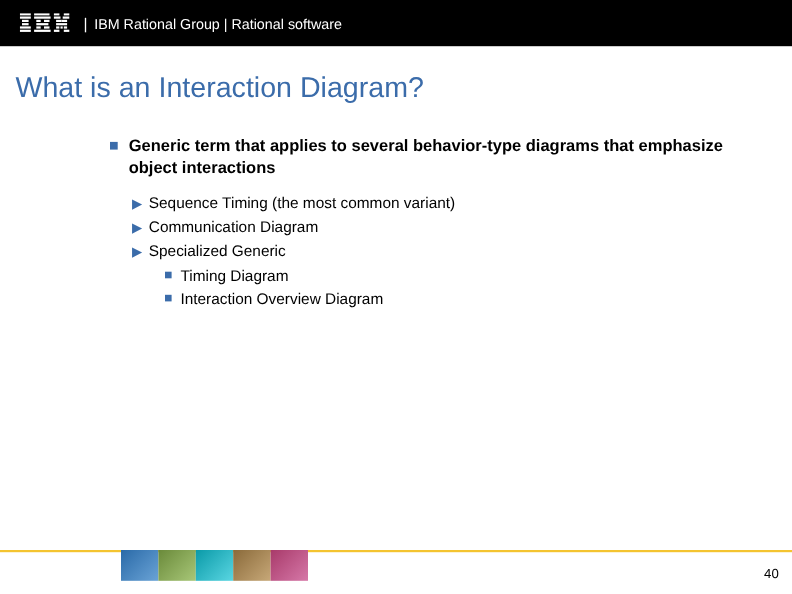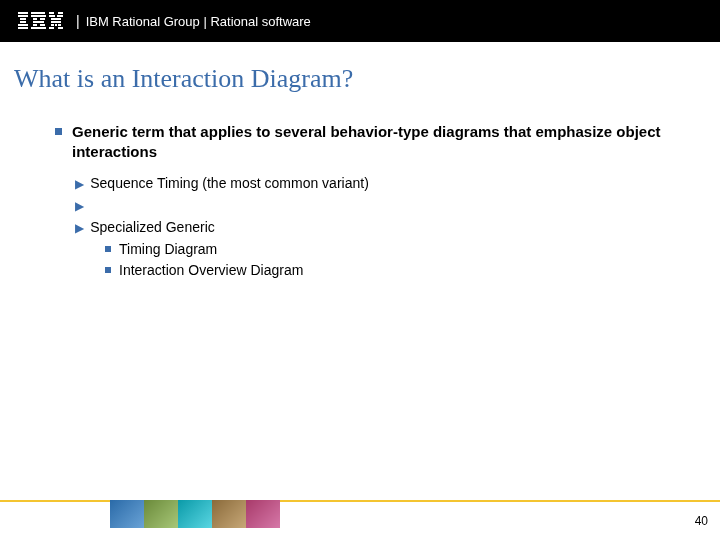--- a/index.html
+++ b/index.html
@@ -35,24 +35,23 @@
   }
   .header-text {
     color: #ffffff;
     font-size: 13px;
   }
   .title {
     color: #3b6caa;
     font-size: 26px;
     font-weight: normal;
     padding: 22px 16px 0 14px;
-    font-family: Liberation Serif, serif;
   }
   .content {
-    padding: 28px 40px 0 55px;
+    padding: 28px 40px 0 100px;
   }
   .bullet-main {
     display: flex;
     align-items: flex-start;
     margin-bottom: 12px;
   }
   .sq {
     width: 7px; height: 7px;
     background: #3b6caa;
     margin-top: 6px;
@@ -179,20 +178,21 @@
     <span class="sq"></span>
     <span class="bullet-main-text">Generic term that applies to several behavior-type diagrams that emphasize object interactions</span>
   </div>
   <div class="sub-list">
     <div class="sub-item">
       <span class="arrow">▶</span>
       <span class="sub-text">Sequence Timing (the most common variant)</span>
     </div>
     <div class="sub-item">
       <span class="arrow">▶</span>
+      <span class="sub-text">Communication Diagram</span>
     </div>
     <div class="sub-item">
       <span class="arrow">▶</span>
       <span class="sub-text">Specialized Generic</span>
     </div>
     <div class="subsub-list">
       <div class="subsub-item">
         <span class="sq2"></span>
         <span class="sub-text">Timing Diagram</span>
       </div>

